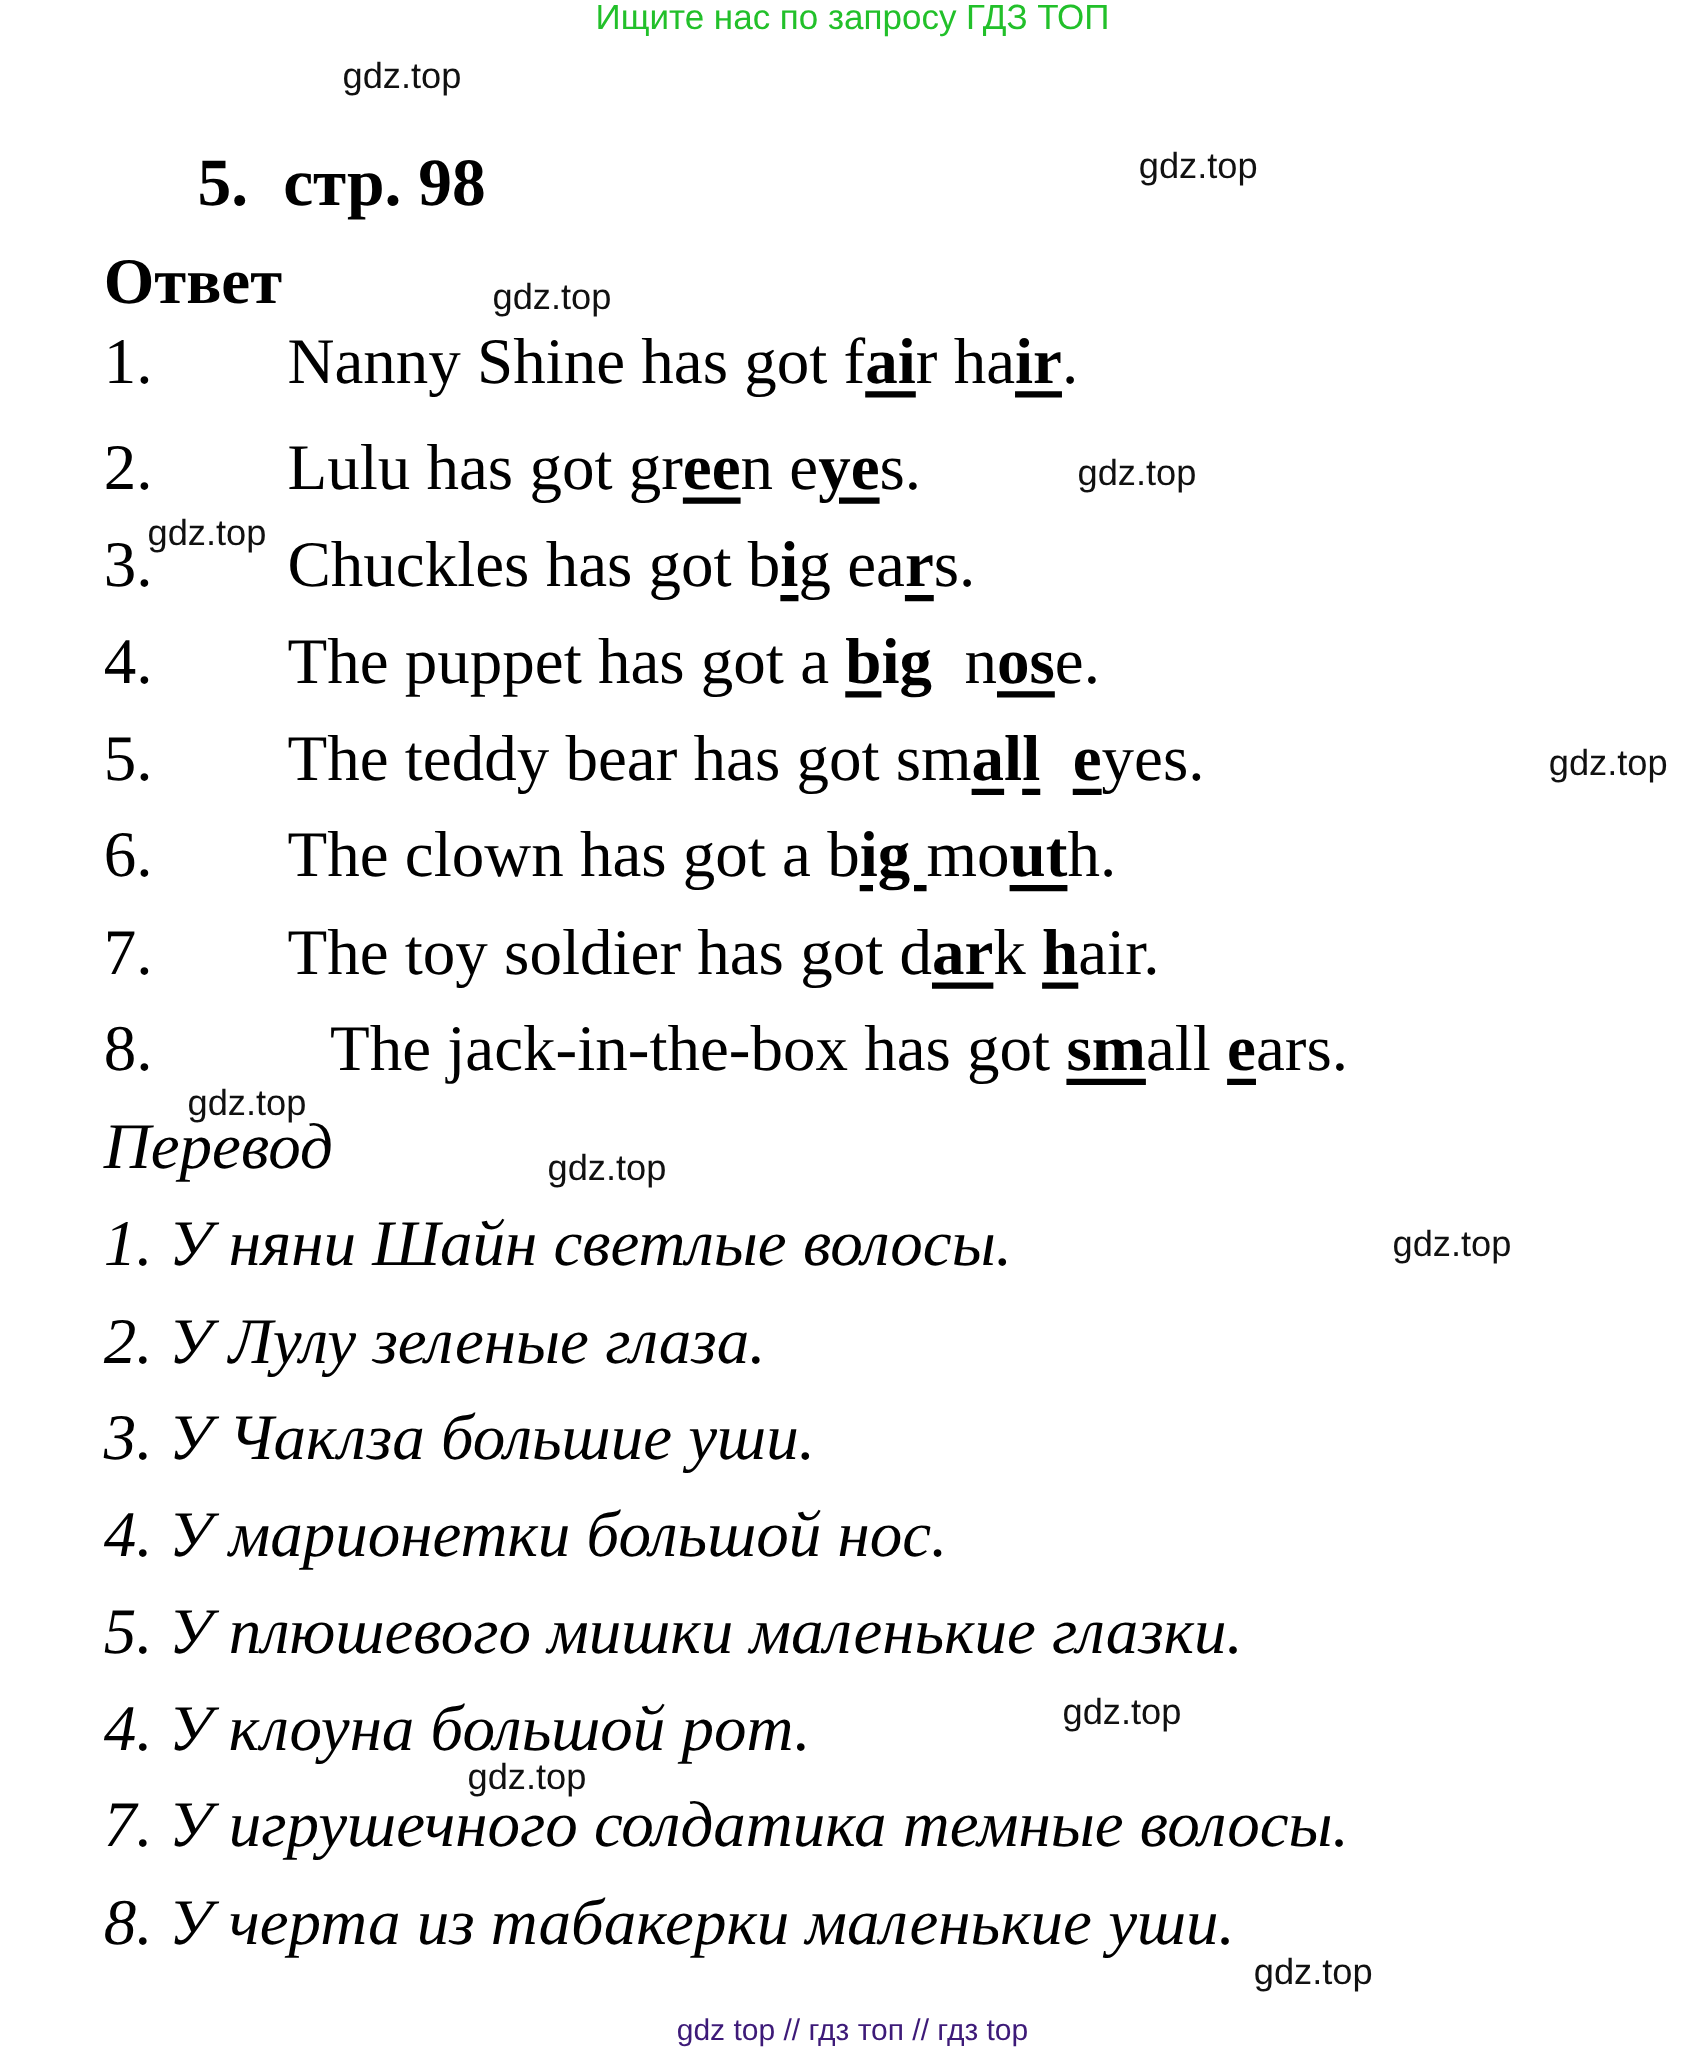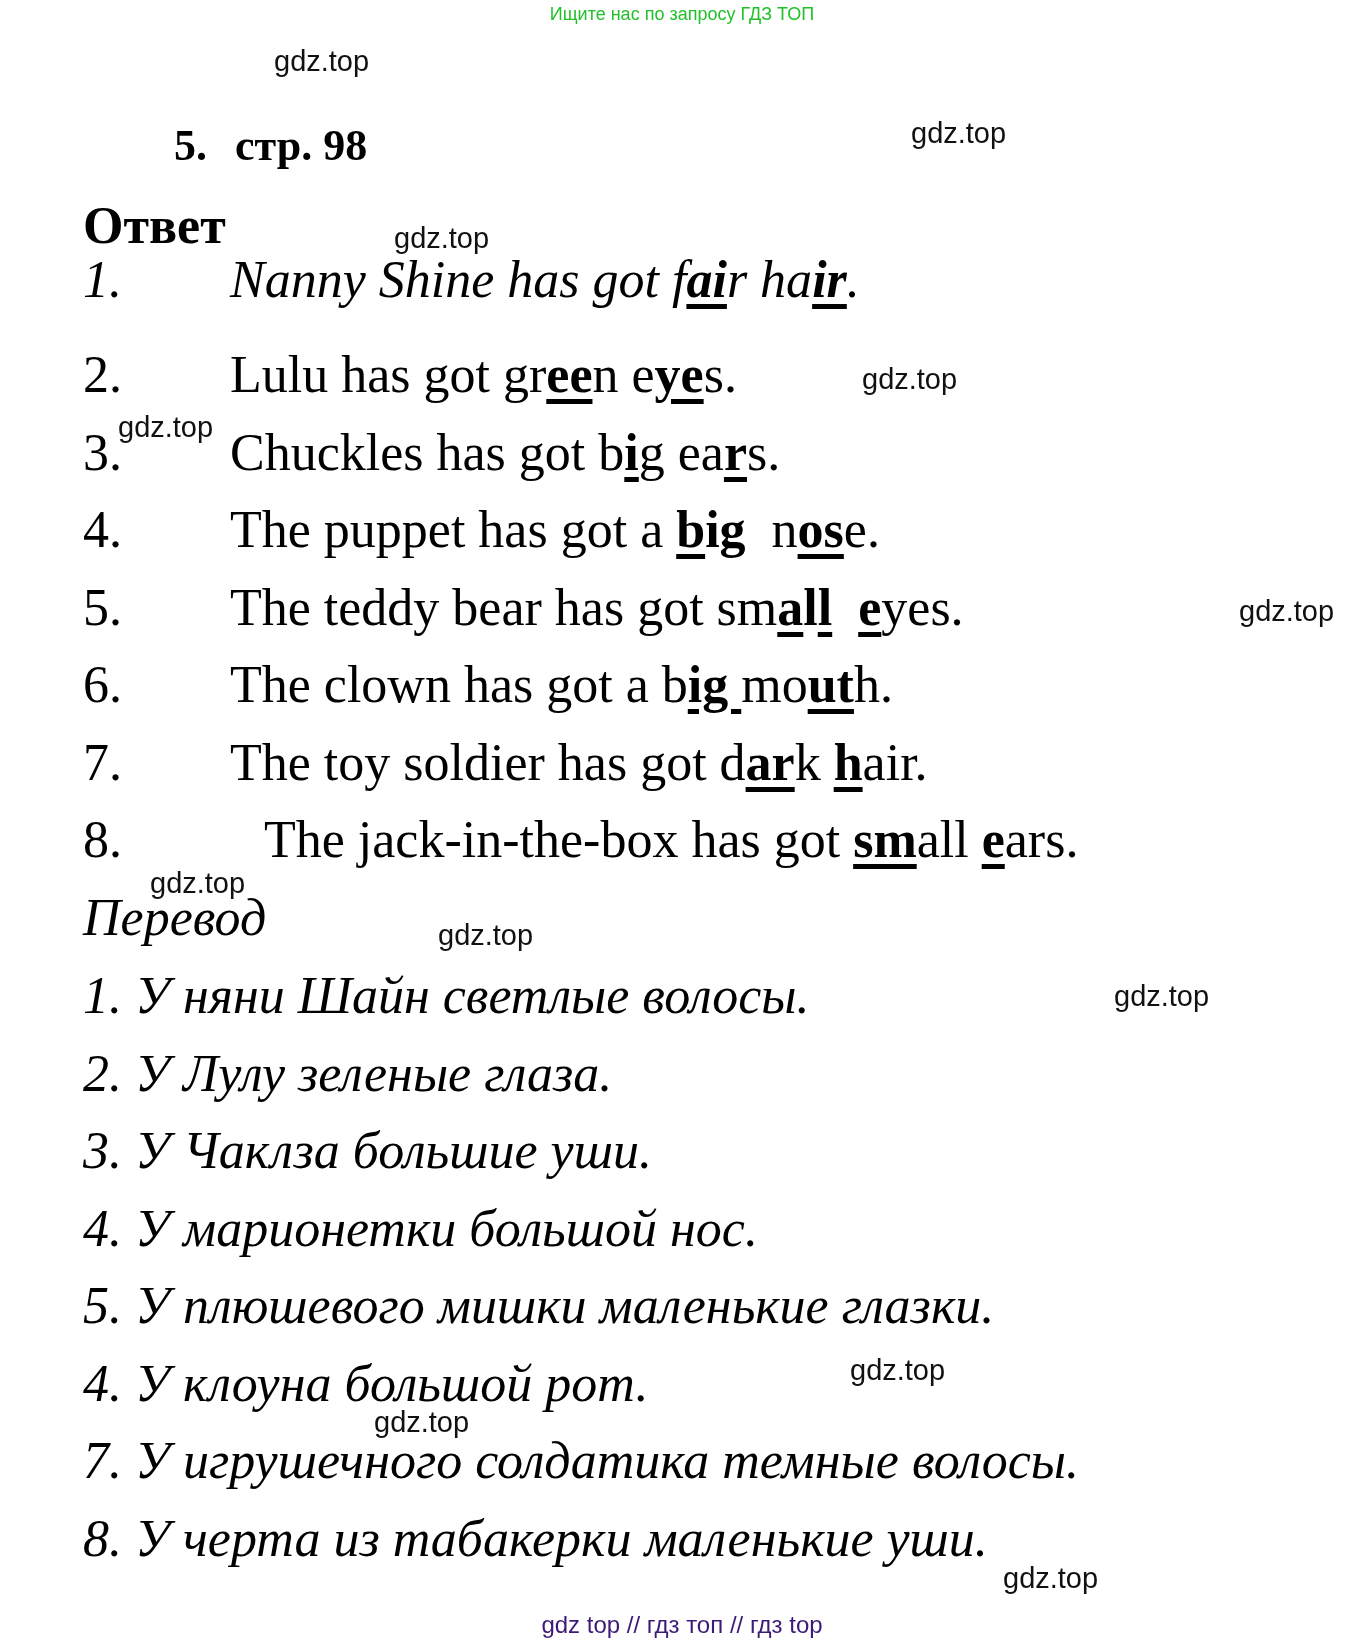--- a/index.html
+++ b/index.html
@@ -1,20 +1,20 @@
 <!DOCTYPE html>
 <html><head>
 <meta charset="utf-8">
 <style>
   html, body { margin: 0; padding: 0; background: #ffffff; }
   body { width: 1364px; height: 1643px; position: relative; overflow: hidden; font-family: "Liberation Serif", serif; color: #000; }
   .abs { position: absolute; white-space: nowrap; }
-  .banner { top: 0px; left: 0; width: 1364px; text-align: center; font-family: "Liberation Sans", sans-serif; font-size: 18px; line-height: 28px; }
+  .banner { top: 0px; left: 0; width: 1364px; text-align: center; font-family: "Liberation Sans", sans-serif; font-size: 28px; line-height: 28px; }
   .wm { font-family: "Liberation Sans", sans-serif; font-size: 29px; line-height: 34px; color: #111; }
-  .title { left: 174px; top: 116px; font-size: 44px; font-weight: bold; line-height: 60px; }
+  .title { left: 158px; top: 116px; font-size: 54px; font-weight: bold; line-height: 60px; }
   .title .num { margin-right: 28px; }
   .answer-h { left: 83px; top: 196px; font-size: 52px; font-weight: bold; line-height: 60px; }
   .line { left: 83px; font-size: 52px; line-height: 60px; }
   .line .n { display: inline-block; width: 147px; }
   .hl { font-weight: bold; text-decoration: underline; text-decoration-thickness: 5px; text-underline-offset: 7px; }
   .perevod { left: 83px; top: 888px; font-size: 52px; font-style: italic; line-height: 60px; }
   .tr { left: 83px; font-size: 52px; font-style: italic; line-height: 60px; }
   .footer { top: 1610px; left: 0; width: 1364px; text-align: center; font-family: "Liberation Sans", sans-serif; font-size: 24px; line-height: 30px; }
 </style>
 </head>
@@ -35,21 +35,21 @@
 <div class="abs wm" style="left:374px; top:1405px;">gdz.top</div>
 <div class="abs wm" style="left:1003px; top:1561px;">gdz.top</div>
 
 <div class="abs title">
   <span class="num">5.</span><span>стр. 98</span>
 </div>
 
 <div class="abs answer-h">Ответ</div>
 
 <div id="answers">
-    <div class="abs line" style="top: 250px; font-style: italic;"><span class="n">1.</span><span style="white-space: pre;">Nanny Shine has got f</span><span class="hl" style="white-space: pre;">ai</span><span style="white-space: pre;">r ha</span><span class="hl" style="white-space: pre;">ir</span><span style="white-space: pre;">.</span></div>
+    <div class="abs line" style="top: 260px;"><span class="n">1.</span><span style="white-space: pre;">Nanny Shine has got f</span><span class="hl" style="white-space: pre;">ai</span><span style="white-space: pre;">r ha</span><span class="hl" style="white-space: pre;">ir</span><span style="white-space: pre;">.</span></div>
     <div class="abs line" style="top: 345px;"><span class="n">2.</span><span style="white-space: pre;">Lulu has got gr</span><span class="hl" style="white-space: pre;">ee</span><span style="white-space: pre; text-align: right;">n e</span><span class="hl" style="white-space: pre;">ye</span><span style="white-space: pre;">s.</span></div>
     <div class="abs line" style="top: 423px;"><span class="n">3.</span><span style="white-space: pre;">Chuckles has got b</span><span class="hl" style="white-space: pre;">i</span><span style="white-space: pre;">g ea</span><span class="hl" style="white-space: pre;">r</span><span style="white-space: pre;">s.</span></div>
     <div class="abs line" style="top: 500px;"><span class="n">4.</span><span style="white-space: pre;">The puppet has got a </span><span class="hl" style="white-space: pre;">b</span><span style="white-space: pre; font-weight: bold;">i</span><span class="hl" style="white-space: pre;">g</span><span style="white-space: pre;">  n</span><span class="hl" style="white-space: pre;">os</span><span style="white-space: pre;">e.</span></div>
     <div class="abs line" style="top: 578px;"><span class="n">5.</span><span style="white-space: pre;">The teddy bear has got sm</span><span class="hl" style="white-space: pre;">a</span><span style="white-space: pre; font-weight: bold;">l</span><span class="hl" style="white-space: pre;">l</span><span style="white-space: pre;">  </span><span class="hl" style="white-space: pre;">e</span><span style="white-space: pre;">yes.</span></div>
     <div class="abs line" style="top: 655px;"><span class="n">6.</span><span style="white-space: pre;">The clown has got a b</span><span class="hl" style="white-space: pre;">ig </span><span style="white-space: pre;">mo</span><span class="hl" style="white-space: pre;">ut</span><span style="white-space: pre;">h.</span></div>
     <div class="abs line" style="top: 733px;"><span class="n">7.</span><span style="white-space: pre;">The toy soldier has got d</span><span class="hl" style="white-space: pre;">ar</span><span style="white-space: pre;">k </span><span class="hl" style="white-space: pre;">h</span><span style="white-space: pre;">air.</span></div>
     <div class="abs line" style="top: 810px;"><span class="n">8.</span><span style="white-space: pre; margin-left: 34px;">The jack-in-the-box has got </span><span class="hl" style="white-space: pre;">sm</span><span style="white-space: pre;">all </span><span class="hl" style="white-space: pre;">e</span><span style="white-space: pre; margin-top: 40px;">ars.</span></div>
   </div>
 
 <div class="abs perevod">Перевод</div>

